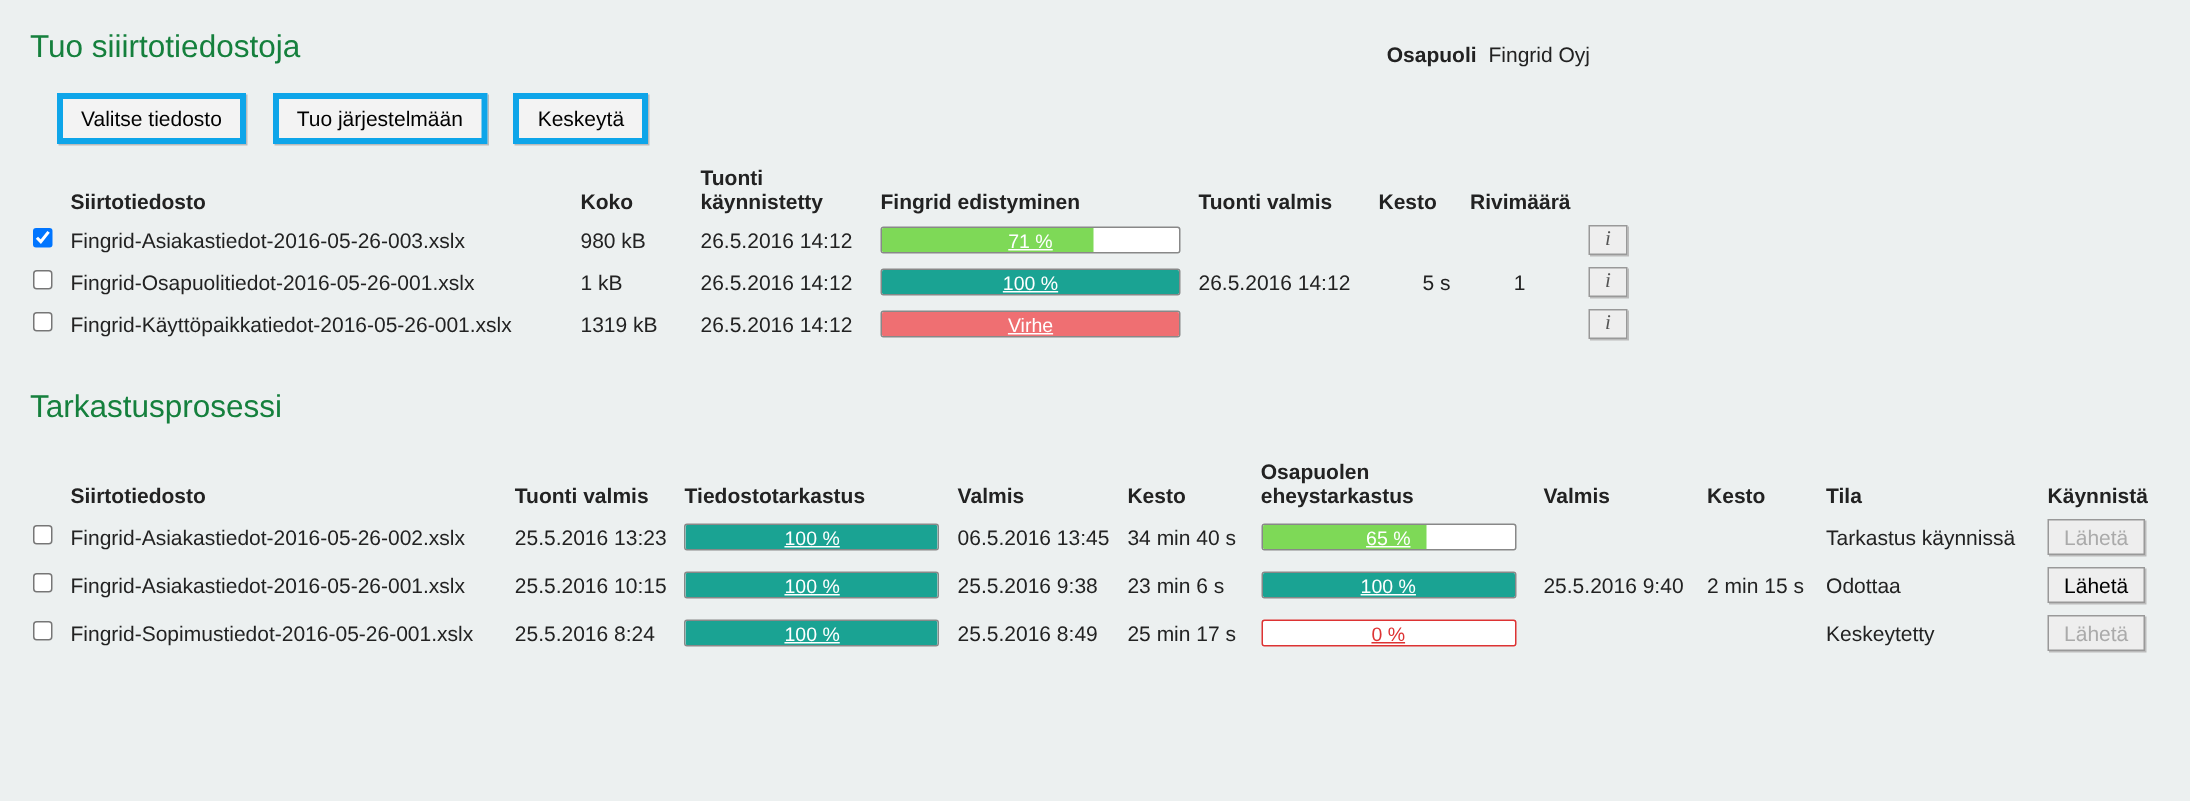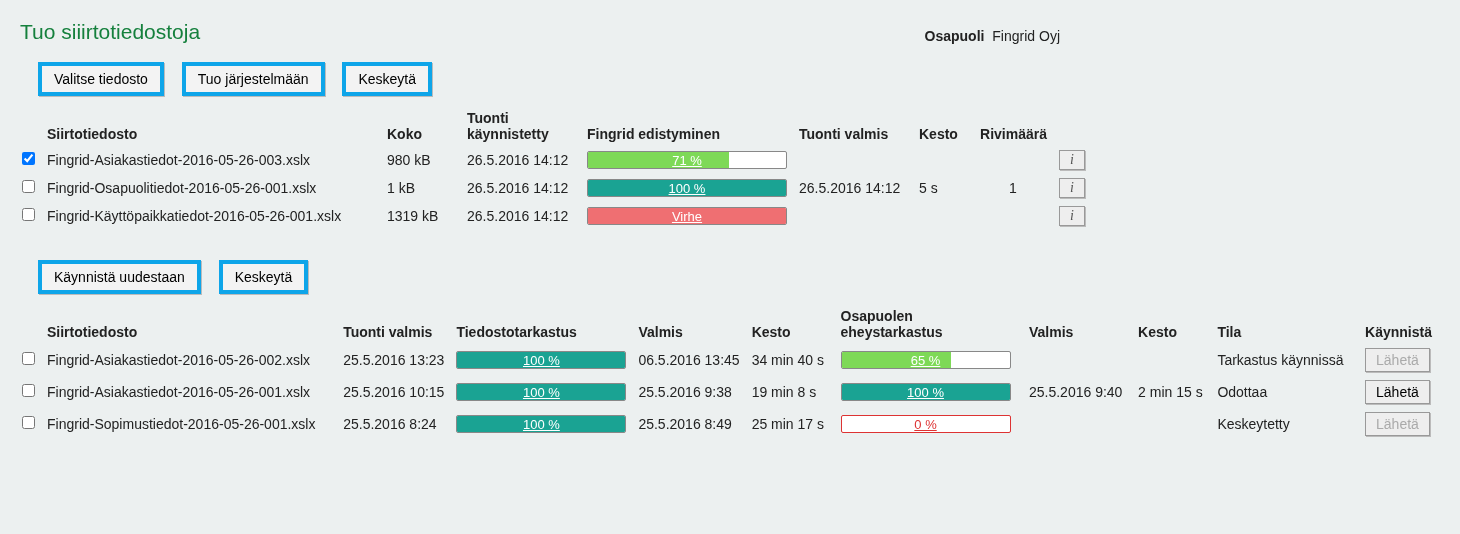--- a/index.html
+++ b/index.html
@@ -132,43 +132,40 @@
         <td style="text-align:center"></td>
         <td><button class="ibtn">i</button></td>
       </tr>
       <tr>
         <td class="cb"><input type="checkbox" style=""></td>
         <td>Fingrid-Osapuolitiedot-2016-05-26-001.xslx</td>
         <td>1 kB</td>
         <td>26.5.2016 14:12</td>
         <td><div class="pbar"><div class="fill teal" style="width:100%"></div><div class="lbl">100 %</div></div></td>
         <td>26.5.2016 14:12</td>
-        <td style="text-align:left">5 s</td>
+        <td style="text-align:right">5 s</td>
         <td style="text-align:center">1</td>
         <td><button class="ibtn">i</button></td>
       </tr>
       <tr>
         <td class="cb"><input type="checkbox" style=""></td>
         <td>Fingrid-Käyttöpaikkatiedot-2016-05-26-001.xslx</td>
         <td>1319 kB</td>
         <td>26.5.2016 14:12</td>
         <td><div class="pbar"><div class="fill red" style="width:100%"></div><div class="lbl">Virhe</div></div></td>
         <td></td>
         <td style="text-align:center"></td>
         <td style="text-align:center"></td>
         <td><button class="ibtn">i</button></td>
       </tr>
     </tbody>
 </table>
 
 <div class="sec2">
-  <div class="btnrow">
-    <button class="std">Käynnistä uudestaan</button>
-    <button class="std">Keskeytä</button>
-  </div>
+  <h2 class="red">Tarkastusprosessi</h2>
   <table>
     <thead>
       <tr>
         <th class="cb"></th>
         <th style="width:300px">Siirtotiedosto</th>
         <th style="width:110px">Tuonti valmis</th>
         <th style="width:180px">Tiedostotarkastus</th>
         <th style="width:110px">Valmis</th>
         <th style="width:90px">Kesto</th>
         <th style="width:190px">Osapuolen eheystarkastus</th>
@@ -191,21 +188,21 @@
           <td></td>
           <td>Tarkastus käynnissä</td>
           <td><button class="laheta" disabled="">Lähetä</button></td>
         </tr>
         <tr>
           <td class="cb"><input type="checkbox" style=""></td>
           <td>Fingrid-Asiakastiedot-2016-05-26-001.xslx</td>
           <td>25.5.2016 10:15</td>
           <td><div class="pbar wide"><div class="fill teal" style="width:100%"></div><div class="lbl">100 %</div></div></td>
           <td>25.5.2016 9:38</td>
-          <td>19 min 8 s</td>
+          <td>23 min 6 s</td>
           <td><div class="pbar wide"><div class="fill teal" style="width:100%"></div><div class="lbl">100 %</div></div></td>
           <td>25.5.2016 9:40</td>
           <td>2 min 15 s</td>
           <td>Odottaa</td>
           <td><button class="laheta">Lähetä</button></td>
         </tr>
         <tr>
           <td class="cb"><input type="checkbox" style=""></td>
           <td>Fingrid-Sopimustiedot-2016-05-26-001.xslx</td>
           <td>25.5.2016 8:24</td>

